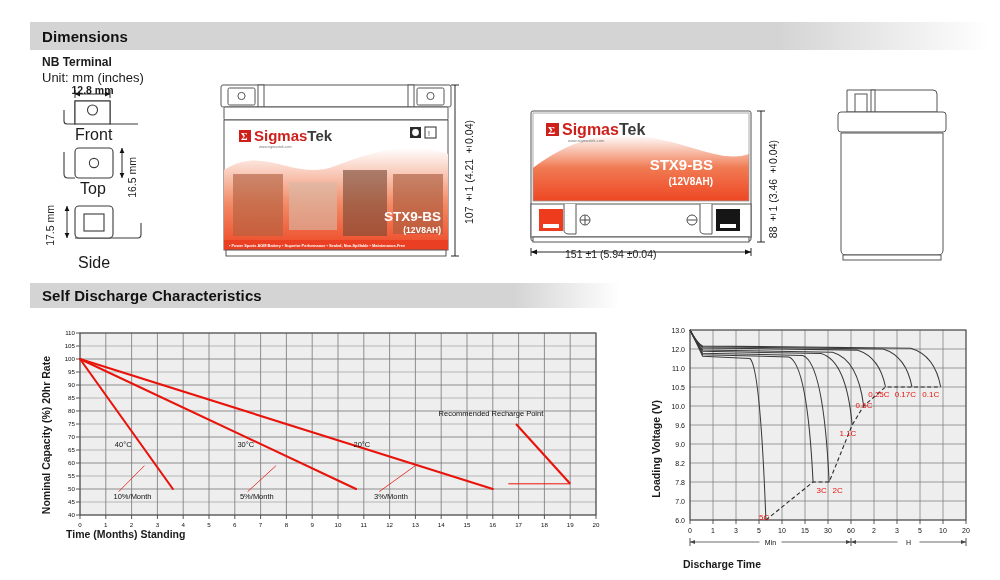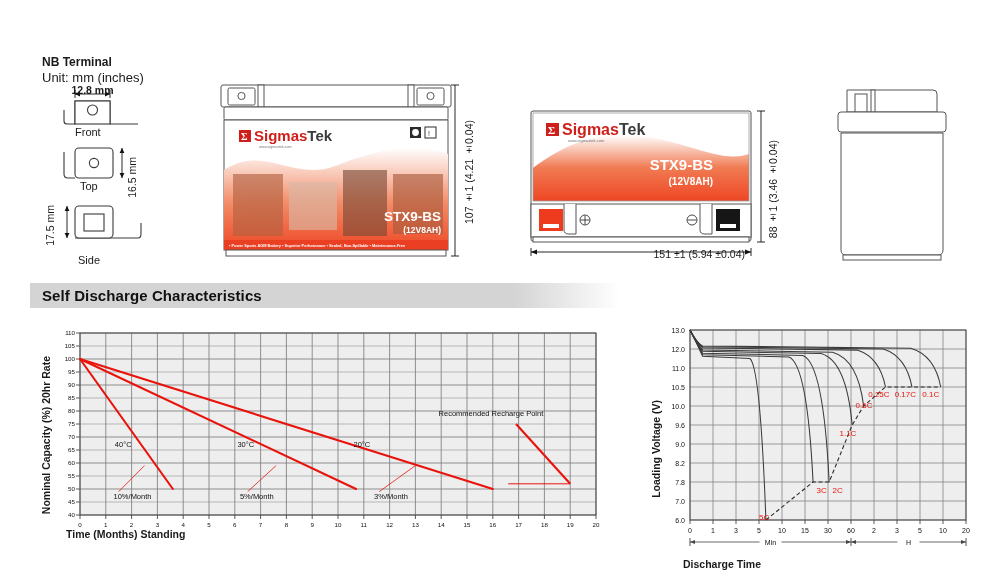--- a/index.html
+++ b/index.html
@@ -29,39 +29,42 @@
                    background: linear-gradient(to right,#d4d4d4 0%,#d4d4d4 82%,#fff 100%); }
   #bar-discharge { left: 645px; top: 283px; width: 345px; height: 25px;
                    background: linear-gradient(to right,#d4d4d4 0%,#d4d4d4 80%,#fff 100%); }
 
   
   #nb-block { position: absolute; left: 42px; top: 55px; }
   #nb-title { font-size: 12px; font-weight: bold; margin: 0; }
   #nb-unit  { font-size: 13px; margin: 1px 0 4px 0; }
 
   .term-wrap { position: absolute; }
-  .term-label { font-size: 11px; text-align: right; }
+  .term-label { font-size: 16px; text-align: right; }
   .dim-txt { font-size: 10.5px; white-space: nowrap; }
   .vert { writing-mode: vertical-rl; transform: rotate(180deg); }
 
   svg { display: block; overflow: visible; }
 
   
   .chart-svg { position: absolute; }
   .axis-title { font-size: 10.5px; font-weight: bold; }
   .tick { font-size: 6.2px; fill: #111; font-family: "Liberation Sans", sans-serif; }
   .tick-d { font-size: 7px; fill: #111; font-family: "Liberation Sans", sans-serif; }
   .annot { font-size: 7.5px; fill: #111; font-family: "Liberation Sans", sans-serif; }
   .annot-red { font-size: 8px; fill: #e8140c; font-family: "Liberation Sans", sans-serif; }
 </style>
 </head>
 <body>
 
 <div class="sheet">
 
+  <div class="section-bar" id="bar-dimensions">
+    <span class="title">Dimensions</span>
+  </div>
 
   <div id="nb-block">
     <p id="nb-title">NB Terminal</p>
     <p id="nb-unit">Unit: mm (inches)</p>
   </div>
 
   <svg class="chart-svg" style="left:42px; top:88px;" width="160" height="185" viewBox="0 0 160 185">
     <g fill="none" stroke="#3a3a3a" stroke-width="1.1">
 
       <path d="M22,22 L22,33 Q22,36 25,36 L33,36 L33,13 L68,13 L68,36 L96,36"></path>
@@ -253,21 +256,21 @@
 
     <g stroke="#111" stroke-width="0.9">
       <line x1="3" y1="144" x2="223" y2="144"></line>
       <line x1="3" y1="140" x2="3" y2="148"></line>
       <line x1="223" y1="140" x2="223" y2="148"></line>
     </g>
     <polygon points="3,144 9,141.6 9,146.4" fill="#111"></polygon>
     <polygon points="223,144 217,141.6 217,146.4" fill="#111"></polygon>
   </svg>
   <div class="dim-txt vert" style="position:absolute; left:767px; top:140px;">88 ±1 (3.46 ±0.04)</div>
-  <div class="dim-txt" style="position:absolute; left:565px; top:248px; width:180px; text-align:right;">151 ±1 (5.94 ±0.04)</div>
+  <div class="dim-txt" style="position:absolute; left:565px; top:248px; width:180px; text-align:left;">151 ±1 (5.94 ±0.04)</div>
 
   <svg class="chart-svg" style="left:833px; top:84px;" width="120" height="180" viewBox="0 0 120 180">
     <g fill="#fff" stroke="#555" stroke-width="1">
       <path d="M14,6 L100,6 Q104,6 104,10 L104,28 L14,28 Z"></path>
       <rect x="22" y="10" width="12" height="18"></rect>
       <rect x="38" y="6" width="4" height="22"></rect>
       <path d="M8,28 L110,28 Q113,28 113,31 L113,45 Q113,48 110,48 L8,48 Q5,48 5,45 L5,31 Q5,28 8,28 Z"></path>
       <path d="M8,49 L110,49 L110,166 Q110,171 105,171 L13,171 Q8,171 8,166 Z"></path>
       <rect x="10" y="171" width="98" height="5"></rect>
     </g>

